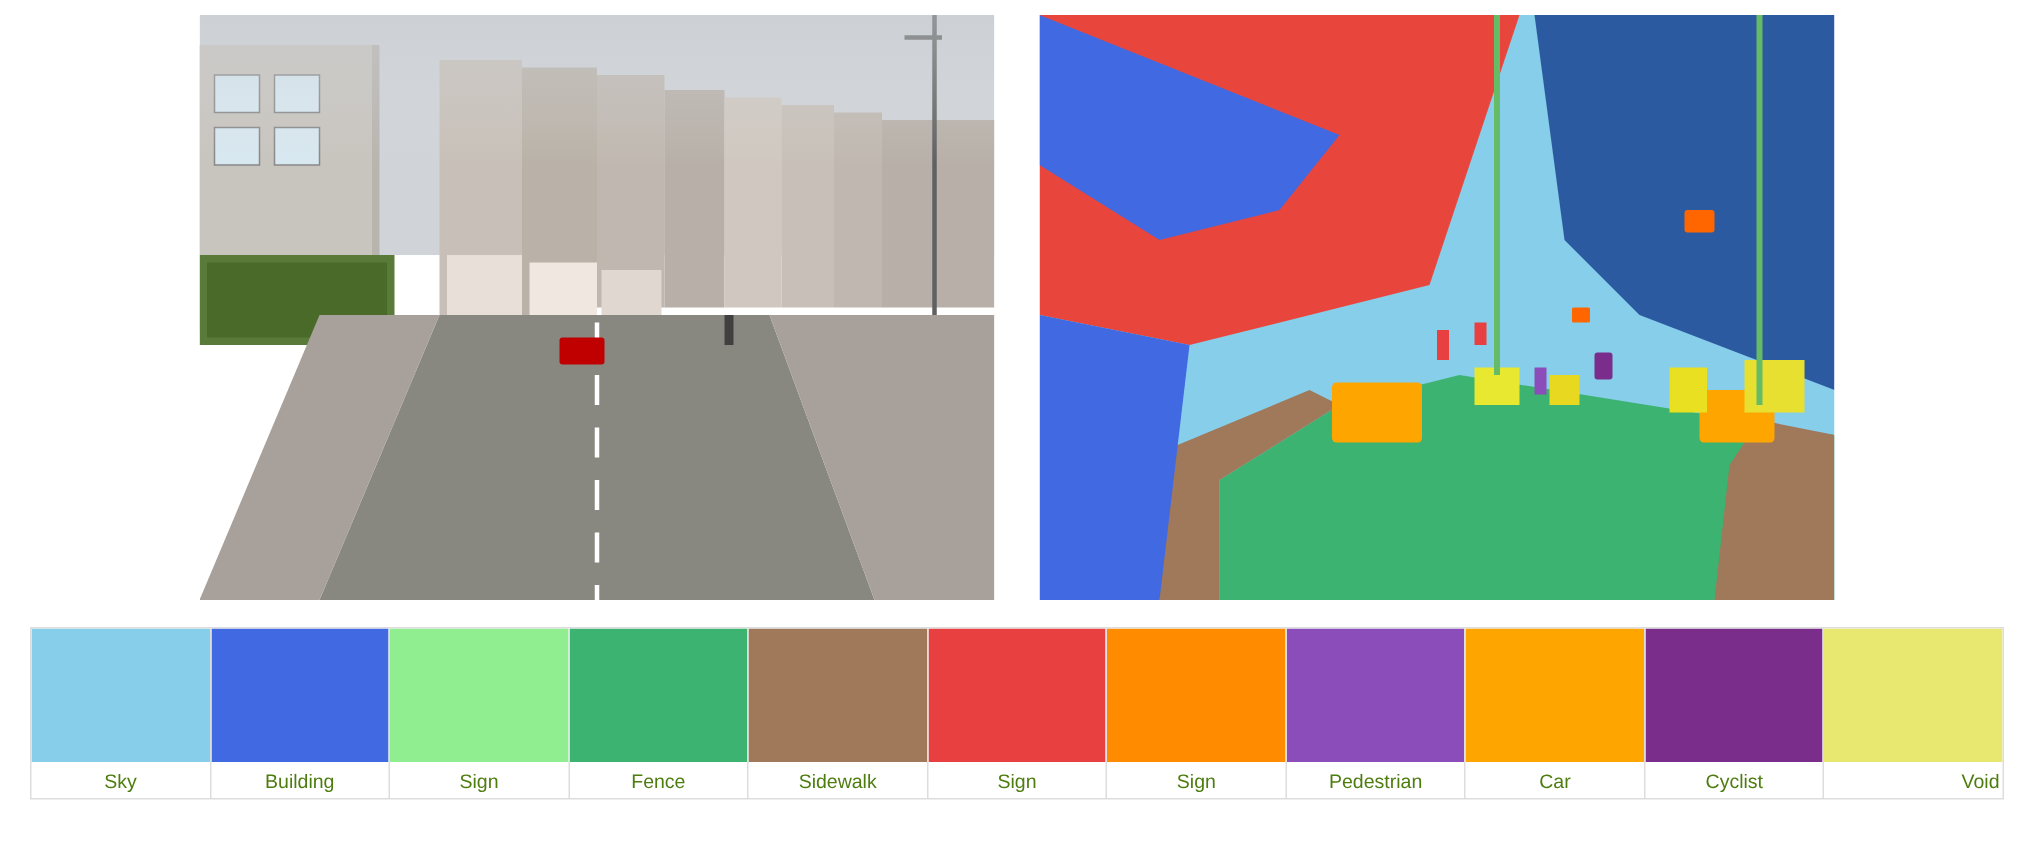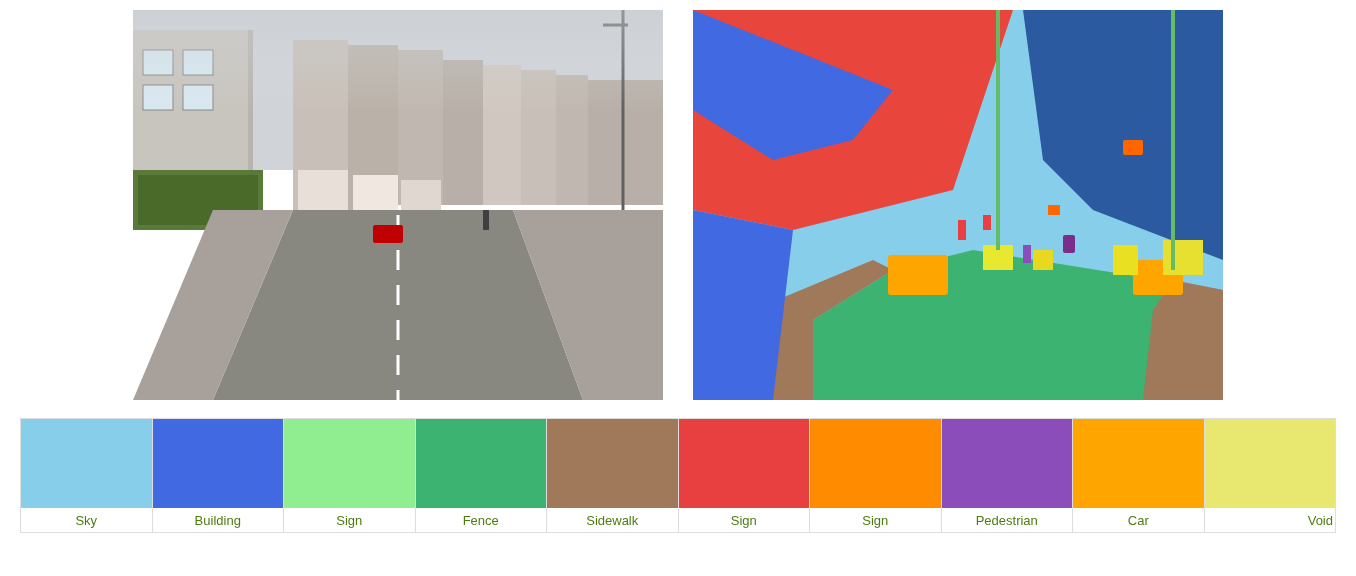--- a/index.html
+++ b/index.html
@@ -213,17 +213,21 @@
       </div>
       <div class="legend-item">
         <div class="legend-color" style="background-color: rgb(139, 77, 186);"></div>
         <span class="legend-label">Pedestrian</span>
       </div>
       <div class="legend-item">
         <div class="legend-color" style="background-color: rgb(255, 165, 0);"></div>
         <span class="legend-label">Car</span>
       </div>
       <div class="legend-item">
+        <div class="legend-color" style="background-color: rgb(123, 45, 139);"></div>
+        <span class="legend-label">Cyclist</span>
+      </div>
+      <div class="legend-item">
         <div class="legend-color" style="background-color: rgb(232, 232, 112);"></div>
         <span class="legend-label">Void</span>
       </div>
     </div>
 </div>
 
 </body></html>

